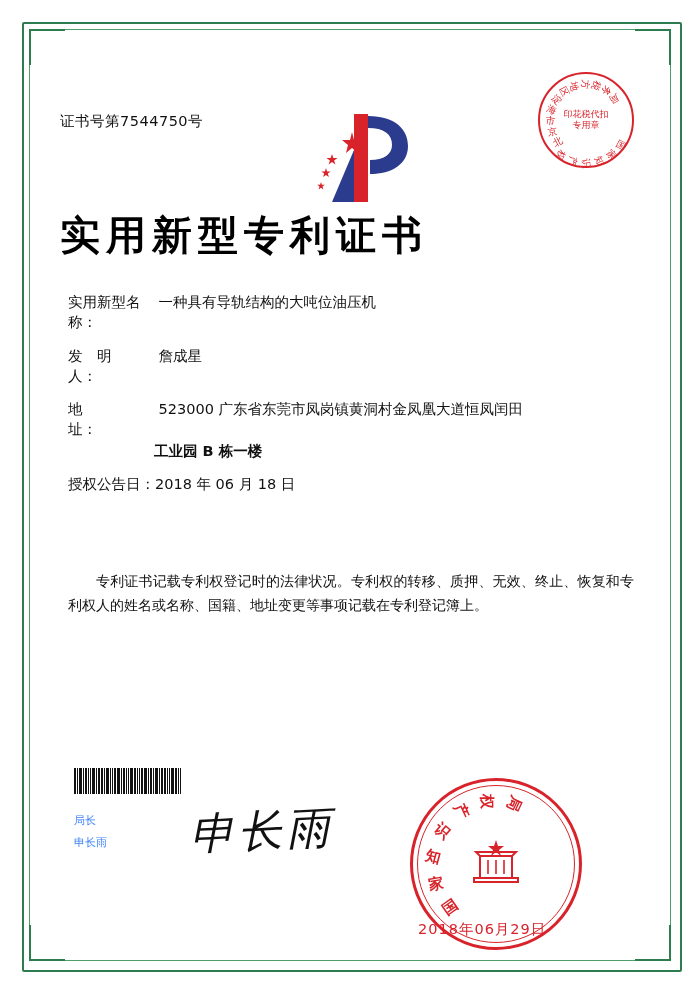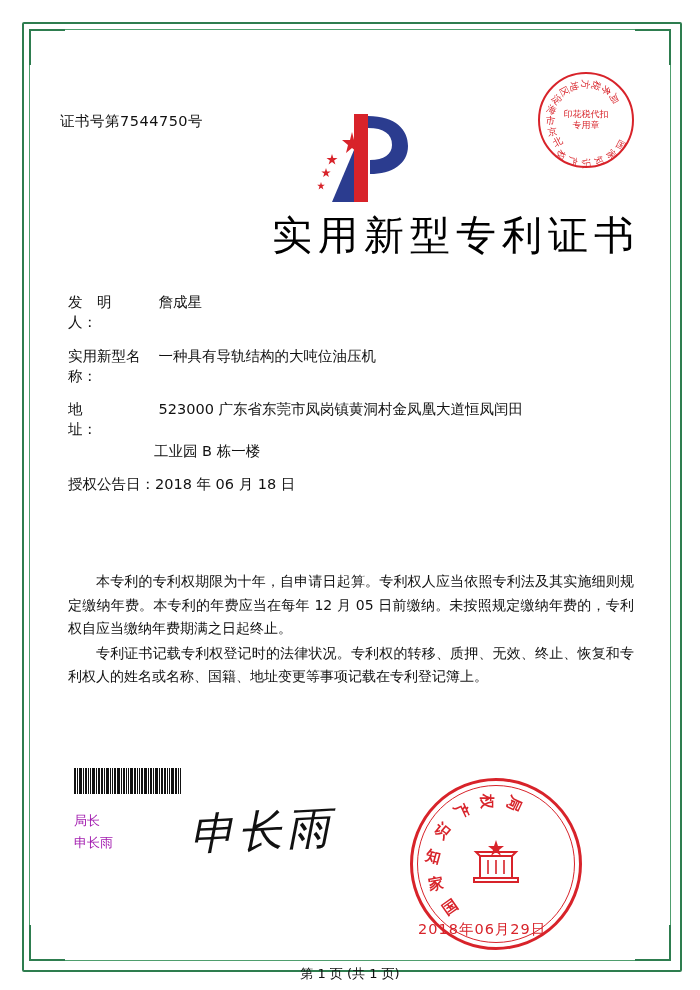--- a/index.html
+++ b/index.html
@@ -112,23 +112,23 @@
     color: #d8232a;
     transform-origin: 0 0;
     white-space: nowrap;
   }
 
   .title {
     position: absolute;
     left: 0;
     top: 148px;
     width: 580px;
-    text-align: right;
+    text-align: left;
     font-size: 40px;
-    font-weight: normal;
+    font-weight: bold;
     letter-spacing: 6px;
     color: #000;
     font-family: "DejaVu Sans", "Liberation Sans", sans-serif;
   }
 
   .fields {
     position: absolute;
     left: 8px;
     top: 232px;
     width: 572px;
@@ -148,20 +148,21 @@
   }
   .field-value {
     display: inline-block;
     vertical-align: top;
     max-width: 460px;
   }
   .field-value2 {
     display: block;
     margin-left: 86px;
     margin-top: 2px;
+    font-weight: bold;
   }
   .row-inline {
     position: relative;
     font-size: 14.5px;
     color: #111;
     margin-bottom: 10px;
   }
   .row-inline .right-part {
     position: absolute;
     left: 312px;
@@ -196,23 +197,23 @@
     background: #111;
     height: 26px;
     margin-right: 1px;
     vertical-align: top;
   }
 
   .signature-block {
     position: absolute;
     left: 14px;
     top: 750px;
-    font-size: 13px;
+    font-size: 11px;
     line-height: 22px;
-    color: #a21caf;
+    color: #3b82f6;
   }
   .sign-script {
     position: absolute;
     left: 130px;
     top: 742px;
     font-size: 44px;
     color: #111;
     font-family: "DejaVu Serif", "Liberation Serif", serif;
     font-style: italic;
     letter-spacing: 4px;
@@ -326,46 +327,45 @@
         <span style="transform: rotate(208deg) translate(0,-38px) rotate(-90deg)">权</span>
       </div>
       <div class="txt">印花税代扣专用章</div>
     </div>
 
     <div class="title">实用新型专利证书</div>
 
     <div class="fields">
 
       <div class="field-row">
+        <span class="field-label">实用新型名称：</span>
+        <span class="field-value">一种具有导轨结构的大吨位油压机</span>
+      </div>
+
+      <div class="field-row">
         <span class="field-label">发　明　人：</span>
         <span class="field-value">詹成星</span>
-      </div>
-
-      <div class="field-row">
-        <span class="field-label">实用新型名称：</span>
-        <span class="field-value">一种具有导轨结构的大吨位油压机</span>
       </div>
 
 
 
 
       <div class="field-row">
         <span class="field-label">地　　　址：</span>
         <span class="field-value">523000 广东省东莞市凤岗镇黄洞村金凤凰大道恒凤闰田</span>
         <span class="field-value2">工业园 B 栋一楼</span>
       </div>
 
       <div class="row-inline" style="margin-top:14px;">
         <span>授权公告日：</span><span>2018 年 06 月 18 日</span>
       </div>
 
     </div>
 
     <div class="paragraphs">
-      <p>本专利的专利权期限为十年，自申请日起算。专利权人应当依照专利法及其实施细则规定缴纳年费。本专利的年费应当在每年 12 月 05 日前缴纳。未按照规定缴纳年费的，专利权自应当缴纳年费期满之日起终止。</p>
       <p>专利证书记载专利权登记时的法律状况。专利权的转移、质押、无效、终止、恢复和专利权人的姓名或名称、国籍、地址变更等事项记载在专利登记簿上。</p>
     </div>
 
     <div class="barcode">
       <i style="width:2px"></i><i style="width:1px"></i><i style="width:3px"></i><i style="width:1px"></i><i style="width:2px"></i><i style="width:1px"></i><i style="width:1px"></i><i style="width:3px"></i><i style="width:1px"></i><i style="width:2px"></i><i style="width:2px"></i><i style="width:1px"></i><i style="width:3px"></i><i style="width:1px"></i><i style="width:1px"></i><i style="width:2px"></i><i style="width:3px"></i><i style="width:1px"></i><i style="width:2px"></i><i style="width:1px"></i><i style="width:1px"></i><i style="width:3px"></i><i style="width:2px"></i><i style="width:1px"></i><i style="width:1px"></i><i style="width:2px"></i><i style="width:3px"></i><i style="width:1px"></i><i style="width:2px"></i><i style="width:1px"></i><i style="width:3px"></i><i style="width:1px"></i><i style="width:2px"></i><i style="width:2px"></i><i style="width:1px"></i><i style="width:1px"></i><i style="width:3px"></i><i style="width:2px"></i><i style="width:1px"></i><i style="width:1px"></i>
     </div>
 
     <div class="signature-block">
       <div>局长</div>
       <div>申长雨</div>
@@ -391,16 +391,15 @@
           <path d="M12 18 L44 18 L44 40 L12 40 Z" fill="none" stroke="#d8232a" stroke-width="2"></path>
           <path d="M8 14 L48 14 L44 18 L12 18 Z" fill="none" stroke="#d8232a" stroke-width="2"></path>
           <path d="M28 2 L26 8 L20 8 L25 12 L23 18 L28 14 L33 18 L31 12 L36 8 L30 8 Z" fill="#d8232a"></path>
           <path d="M20 22 L20 36 M28 22 L28 36 M36 22 L36 36" stroke="#d8232a" stroke-width="1.6"></path>
         </svg>
       </div>
     </div>
 
     <div class="seal-date">2018年06月29日</div>
 
-    <div class="footer">第 1 页 (共 1 页)</div>
 
   </div>
 </div>
 
 </body></html>

